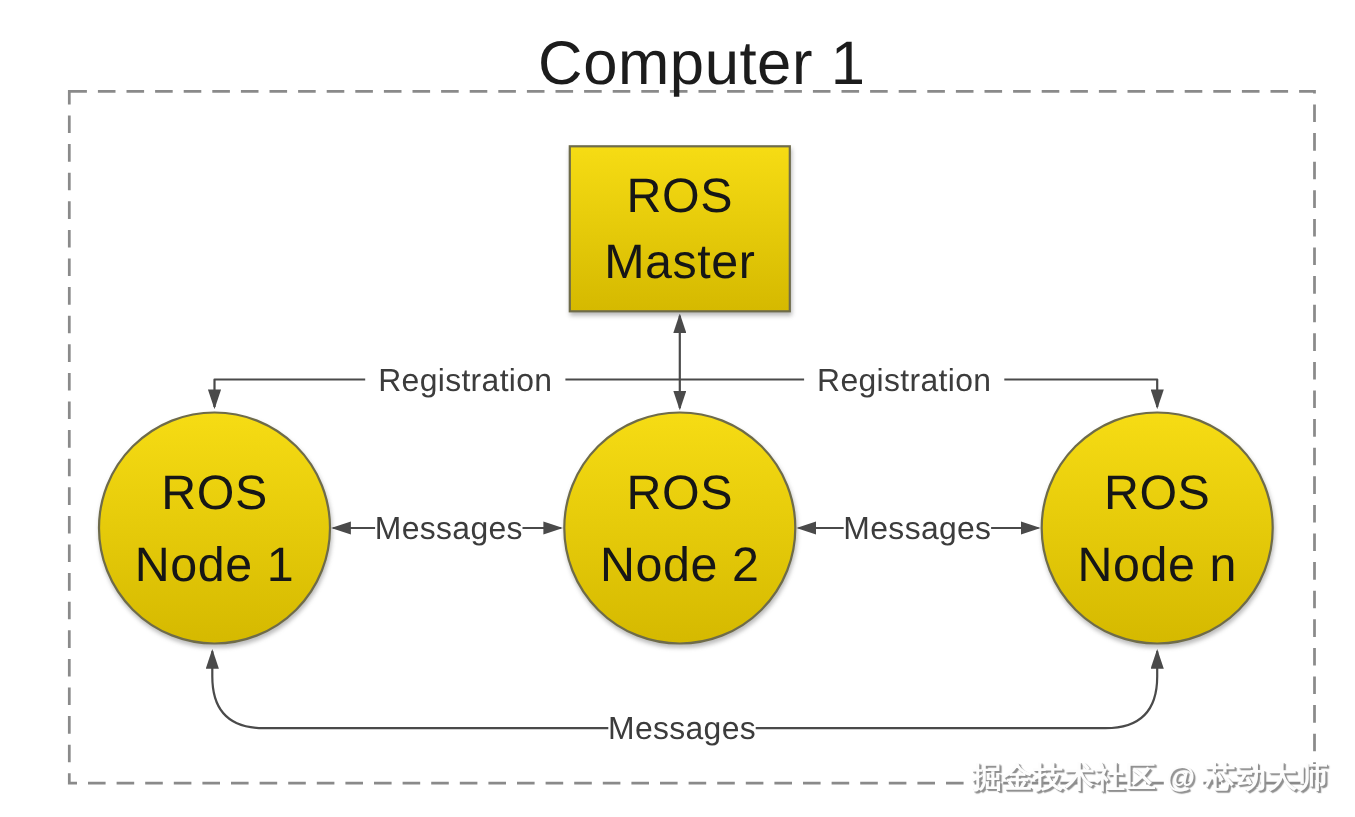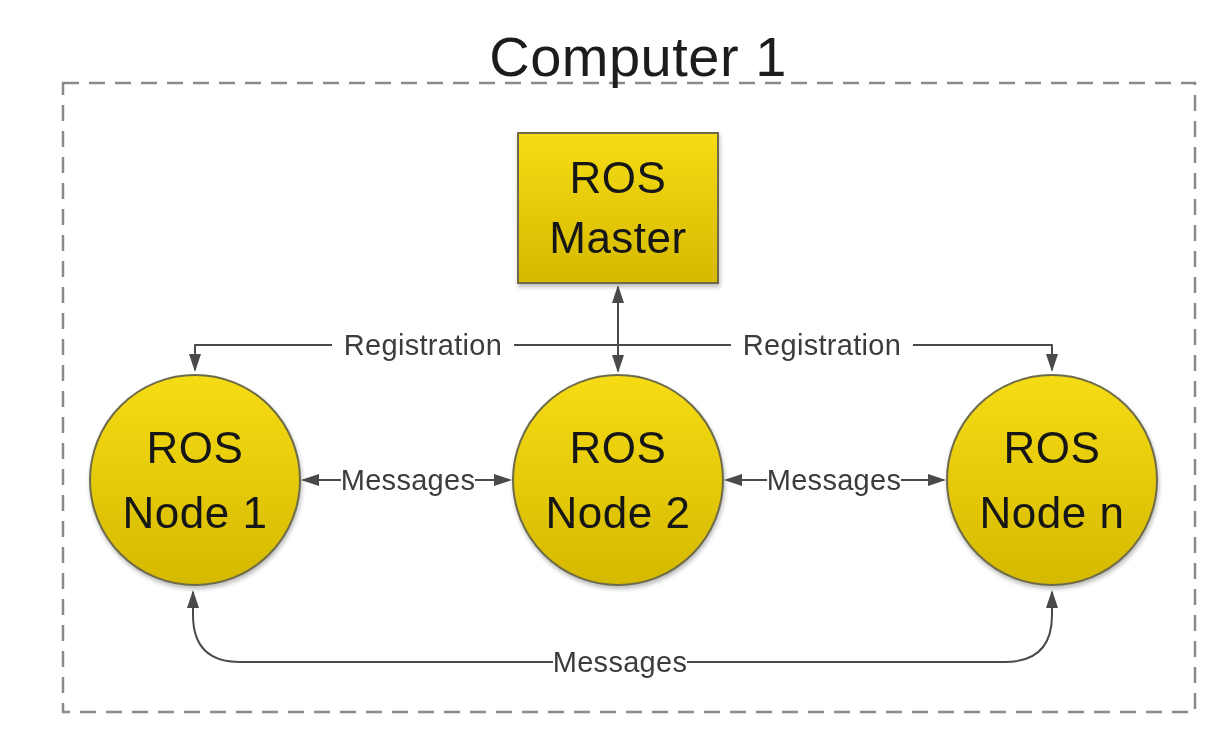--- a/index.html
+++ b/index.html
@@ -128,13 +128,14 @@
       <text x="195" y="528">Node 1</text>
 
       <text x="618" y="463">ROS</text>
       <text x="618" y="528">Node 2</text>
 
       <text x="1052" y="463">ROS</text>
       <text x="1052" y="528">Node n</text>
     </g>
   </svg>
 
+  <div class="watermark">掘金技术社区 @ 芯动大师</div>
 </div>
 
 </body></html>

